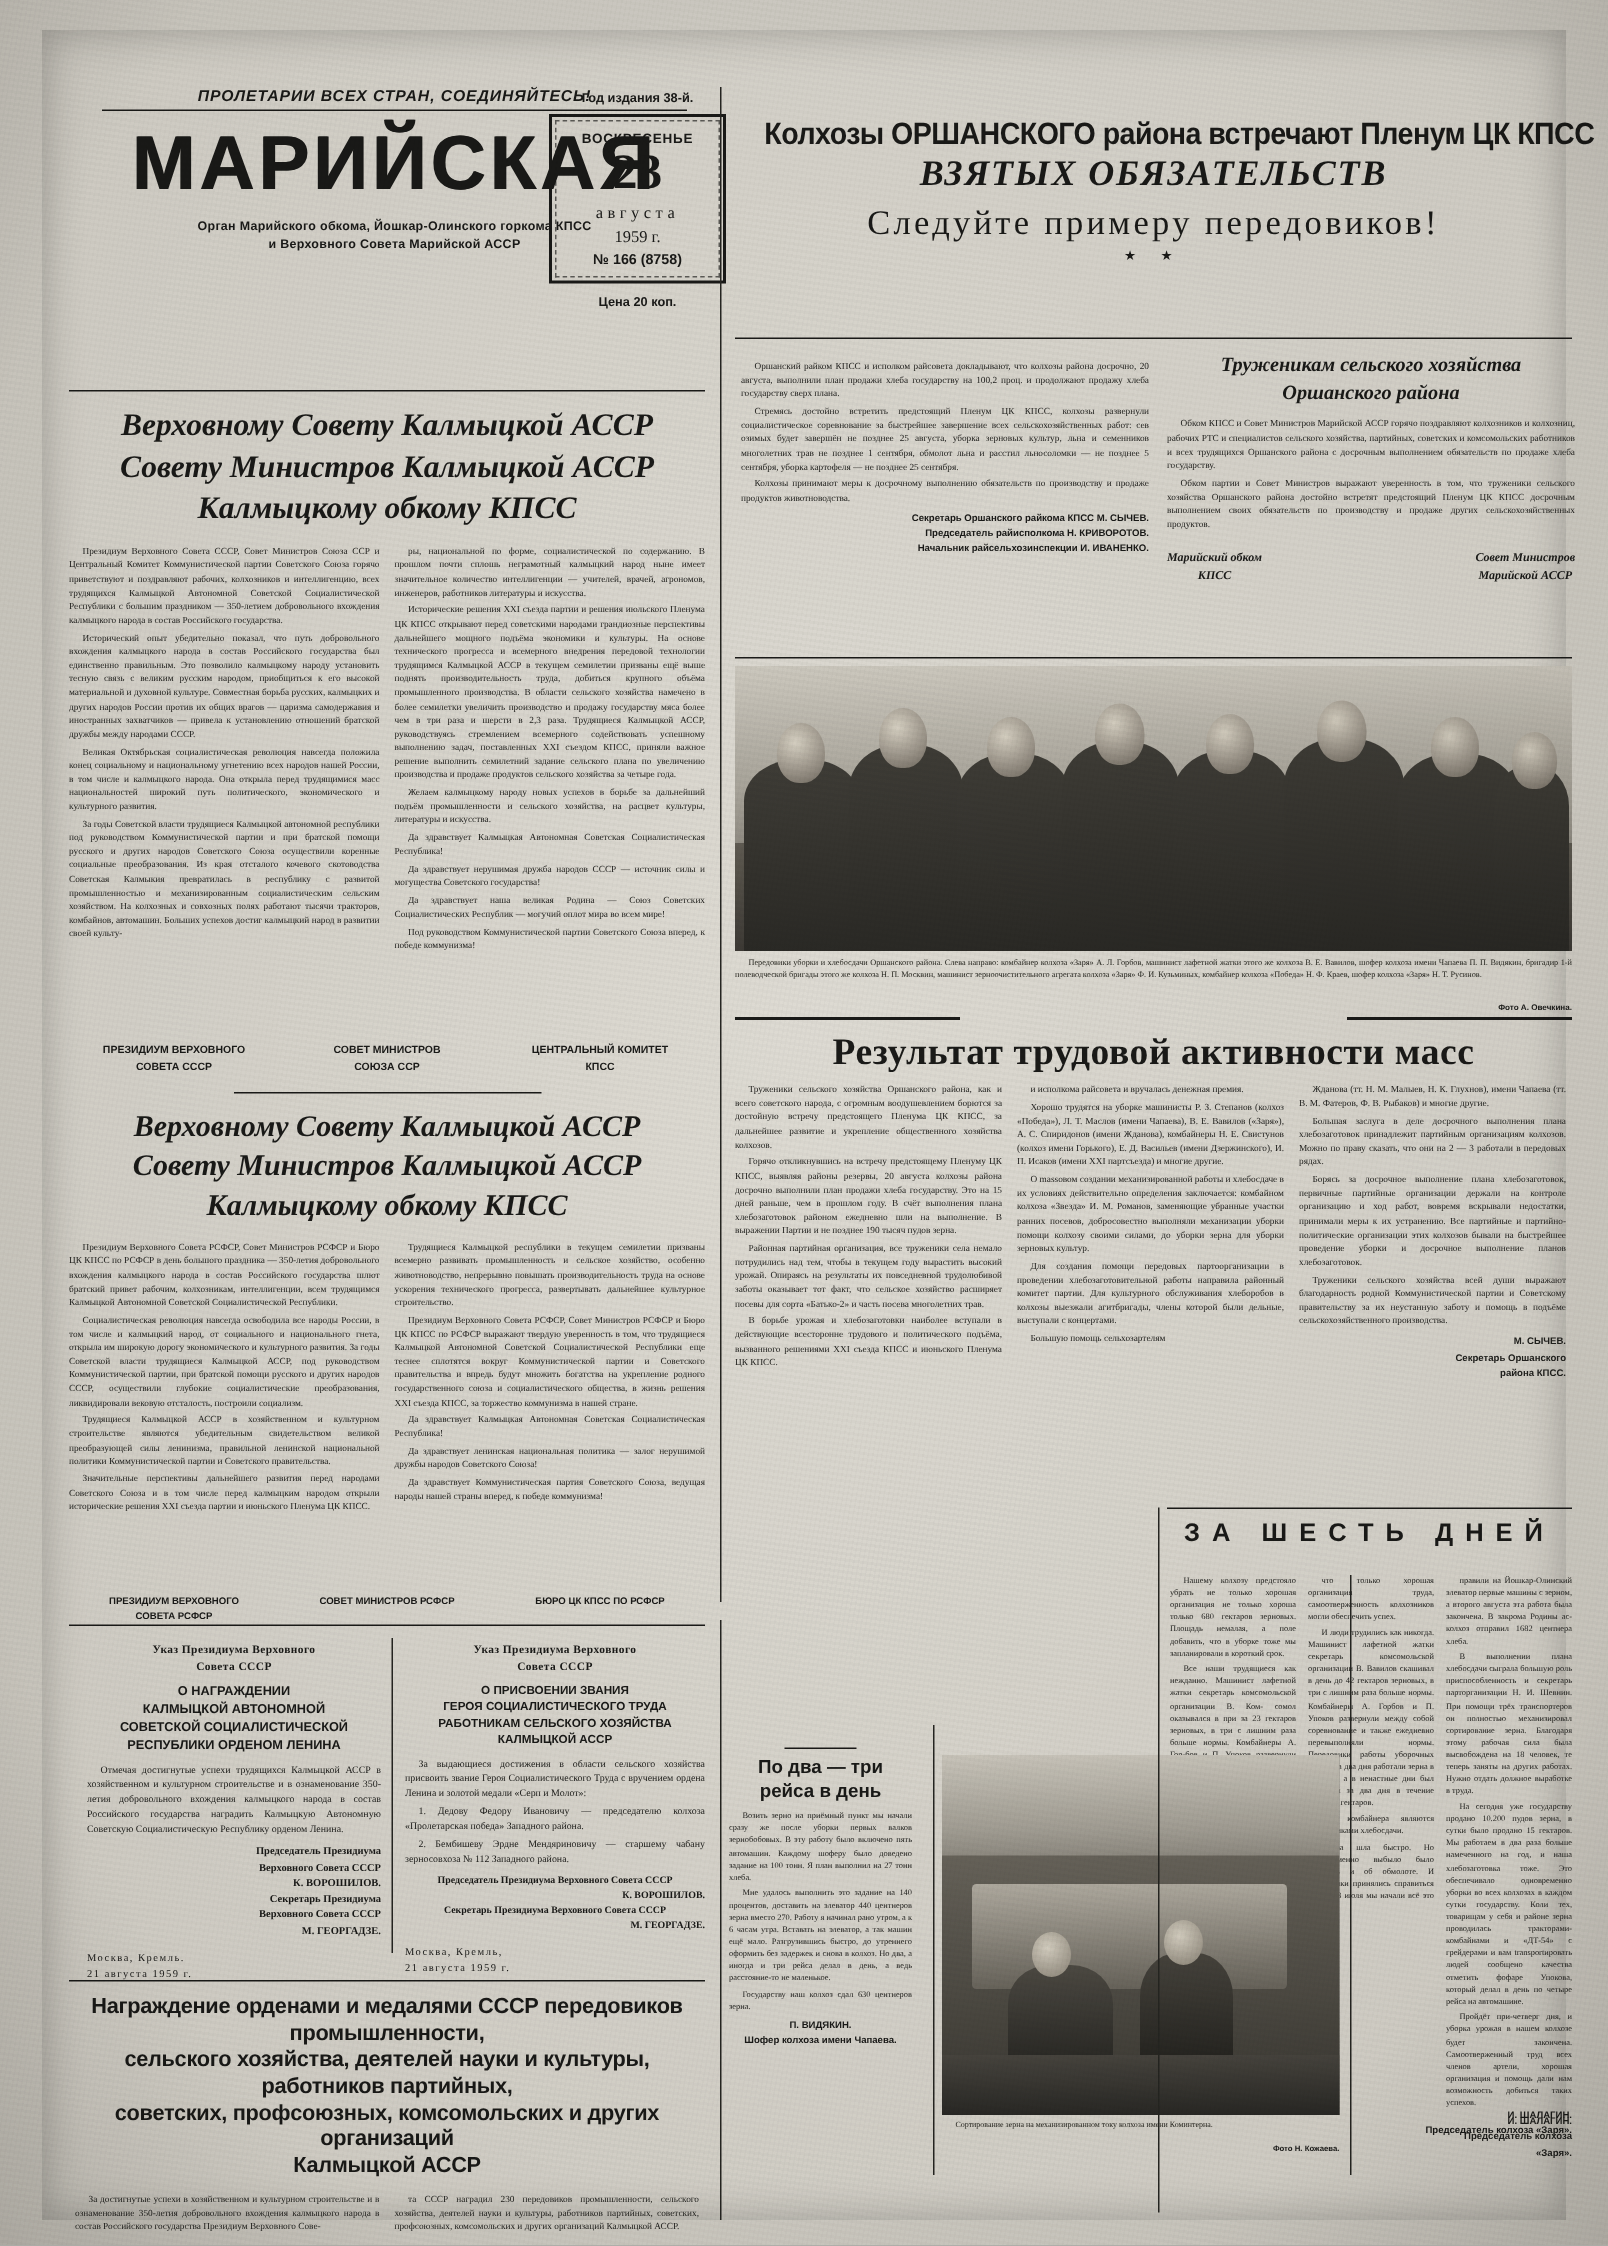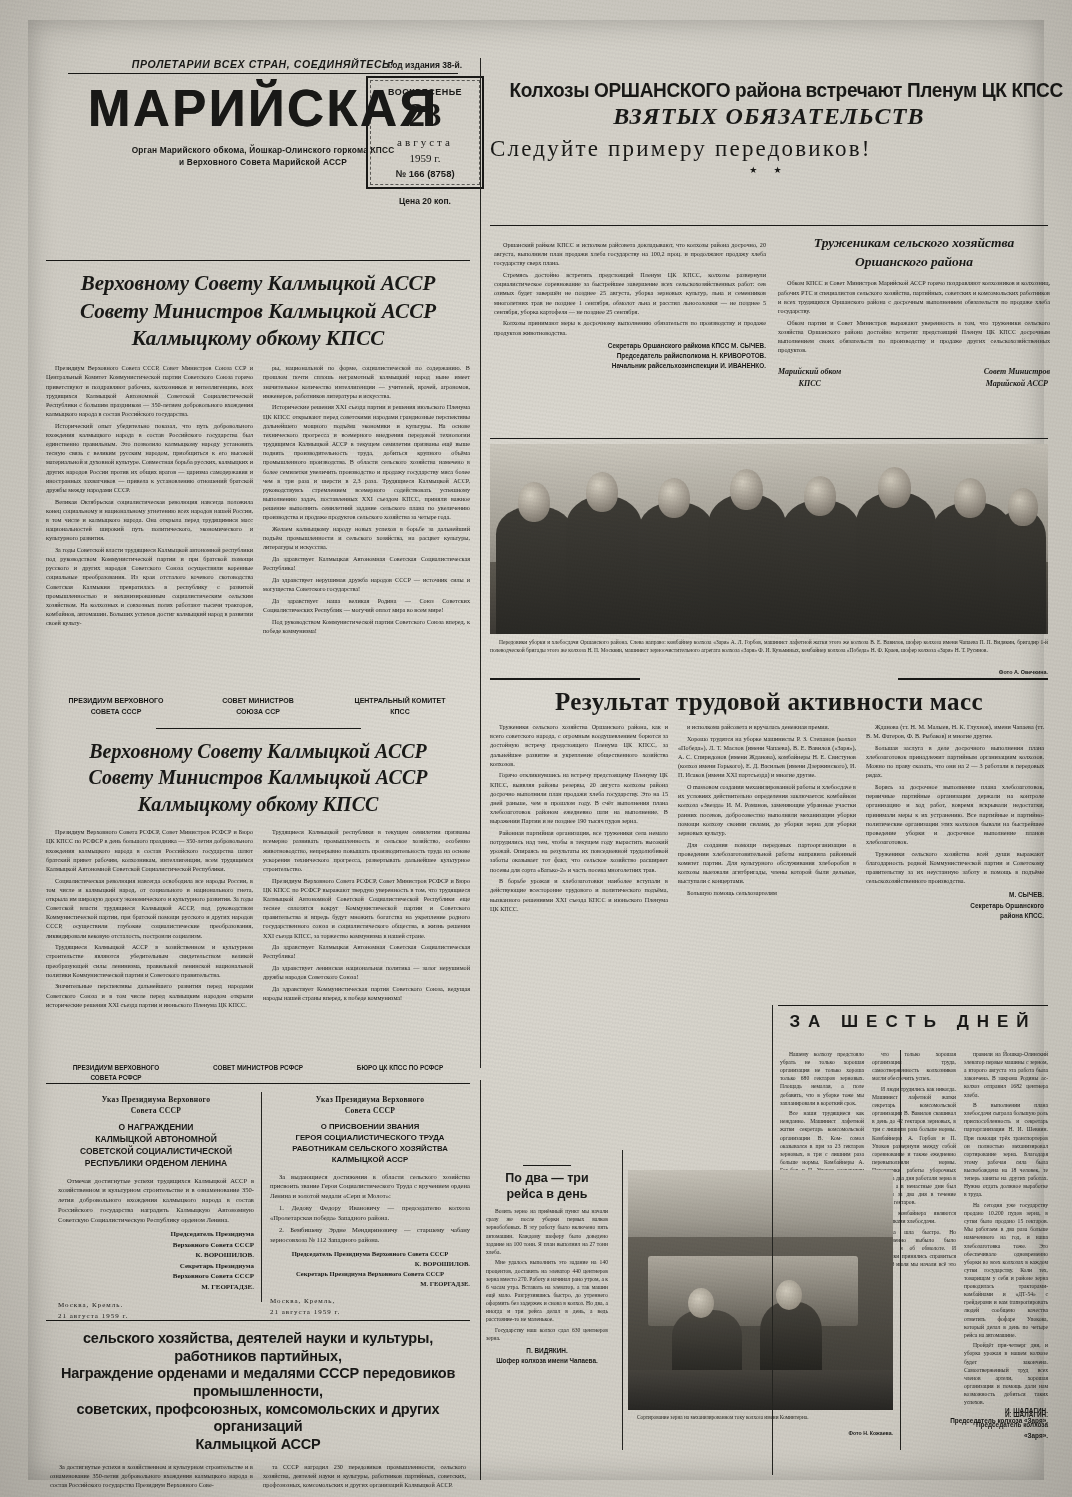--- a/index.html
+++ b/index.html
@@ -101,21 +101,21 @@
   }
   .bn2 {
     font-family: "Liberation Serif", serif;
     font-weight: bold; font-style: italic;
     font-size: 24px; letter-spacing: 1.2px;
     text-align: center; line-height: 1.18; margin-top: 4px;
   }
   .bn3 {
     font-family: "Liberation Serif", serif;
     font-size: 23px; letter-spacing: 2.2px;
-    text-align: left; margin-top: 6px;
+    text-align: center; margin-top: 6px;
   }
   .stars { text-align: center; font-size: 9px; letter-spacing: 7px; margin-top: 3px; }
 
   
   .rule { border-top: 1.4px solid #1a1a18; }
   .vrule { position: absolute; width: 0; border-left: 1px solid #262622; }
 
   .hl-serif-ital {
     font-family: "Liberation Serif", serif;
     font-style: italic; font-weight: bold;
@@ -533,22 +533,22 @@
       <div>М. ГЕОРГАДЗЕ.</div>
     </div>
     <div class="place" style="margin-top:8px;">
       <div>Москва, Кремль,</div>
       <div>21 августа 1959 г.</div>
     </div>
   </div>
 
   <div class="rule" style="position:absolute;left:18px;top:1300px;width:424px;"></div>
   <div style="position:absolute;left:22px;top:1310px;width:416px;">
+    <div class="kicker-big">Награждение орденами и медалями СССР передовиков промышленности,</div>
     <div class="kicker-big">сельского хозяйства, деятелей науки и культуры, работников партийных,</div>
-    <div class="kicker-big">Награждение орденами и медалями СССР передовиков промышленности,</div>
     <div class="kicker-big">советских, профсоюзных, комсомольских и других организаций</div>
     <div class="kicker-big">Калмыцкой АССР</div>
     <div style="display:flex;gap:10px;margin-top:8px;">
       <div class="body" style="width:203px;">
         <p>За достигнутые успехи в хозяйственном и культурном строительстве и в ознаменование 350-летия добровольного вхождения калмыцкого народа в состав Российского государства Президиум Верховного Сове-</p>
       </div>
       <div class="body" style="width:203px;">
         <p>та СССР наградил 230 передовиков промышленности, сельского хозяйства, деятелей науки и культуры, работников партийных, советских, профсоюзных, комсомольских и других организаций Калмыцкой АССР.</p>
       </div>
     </div>

